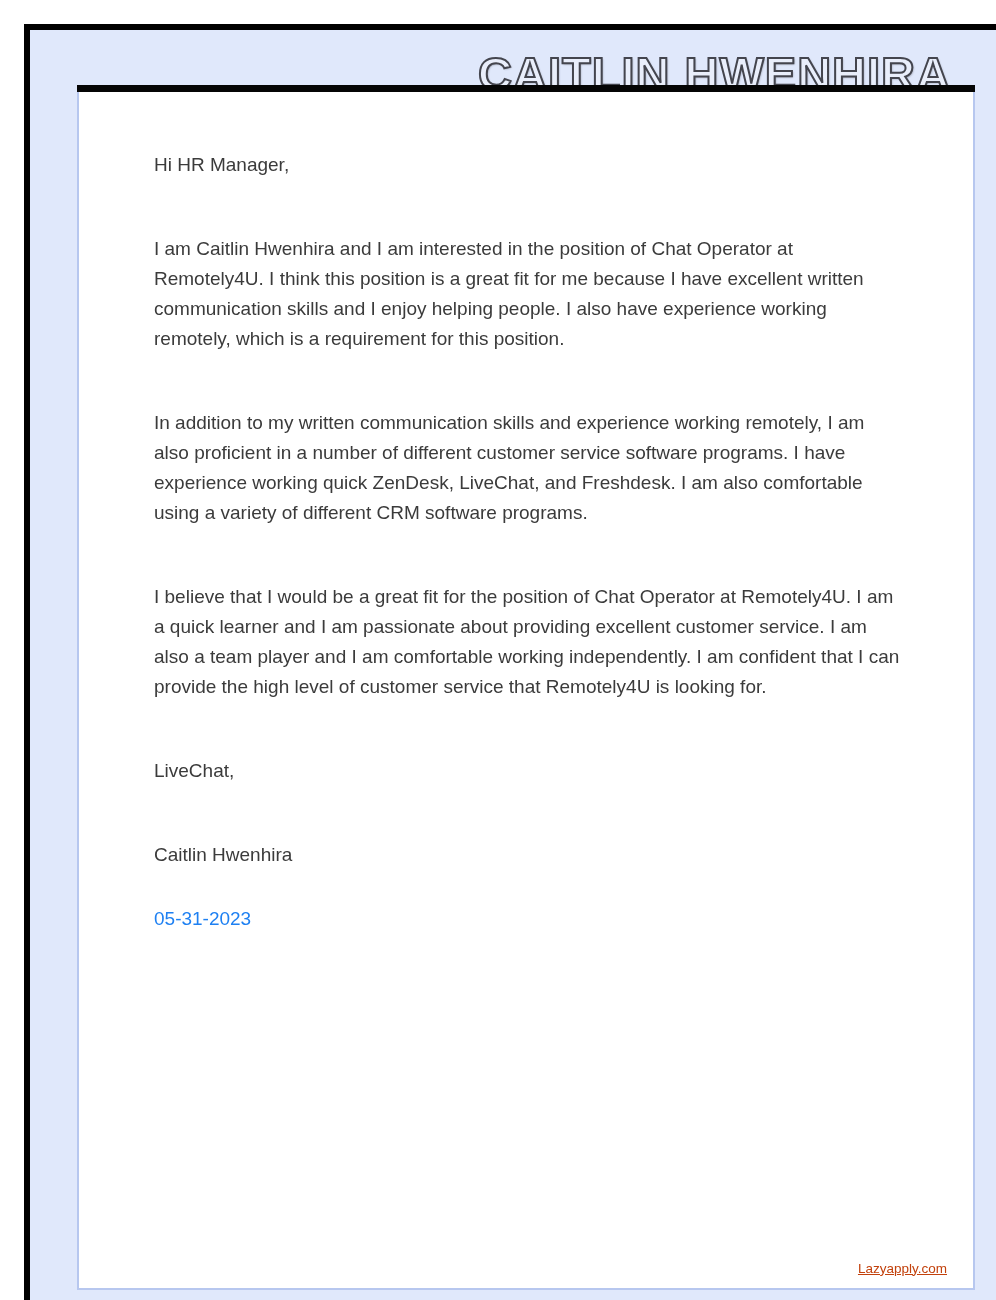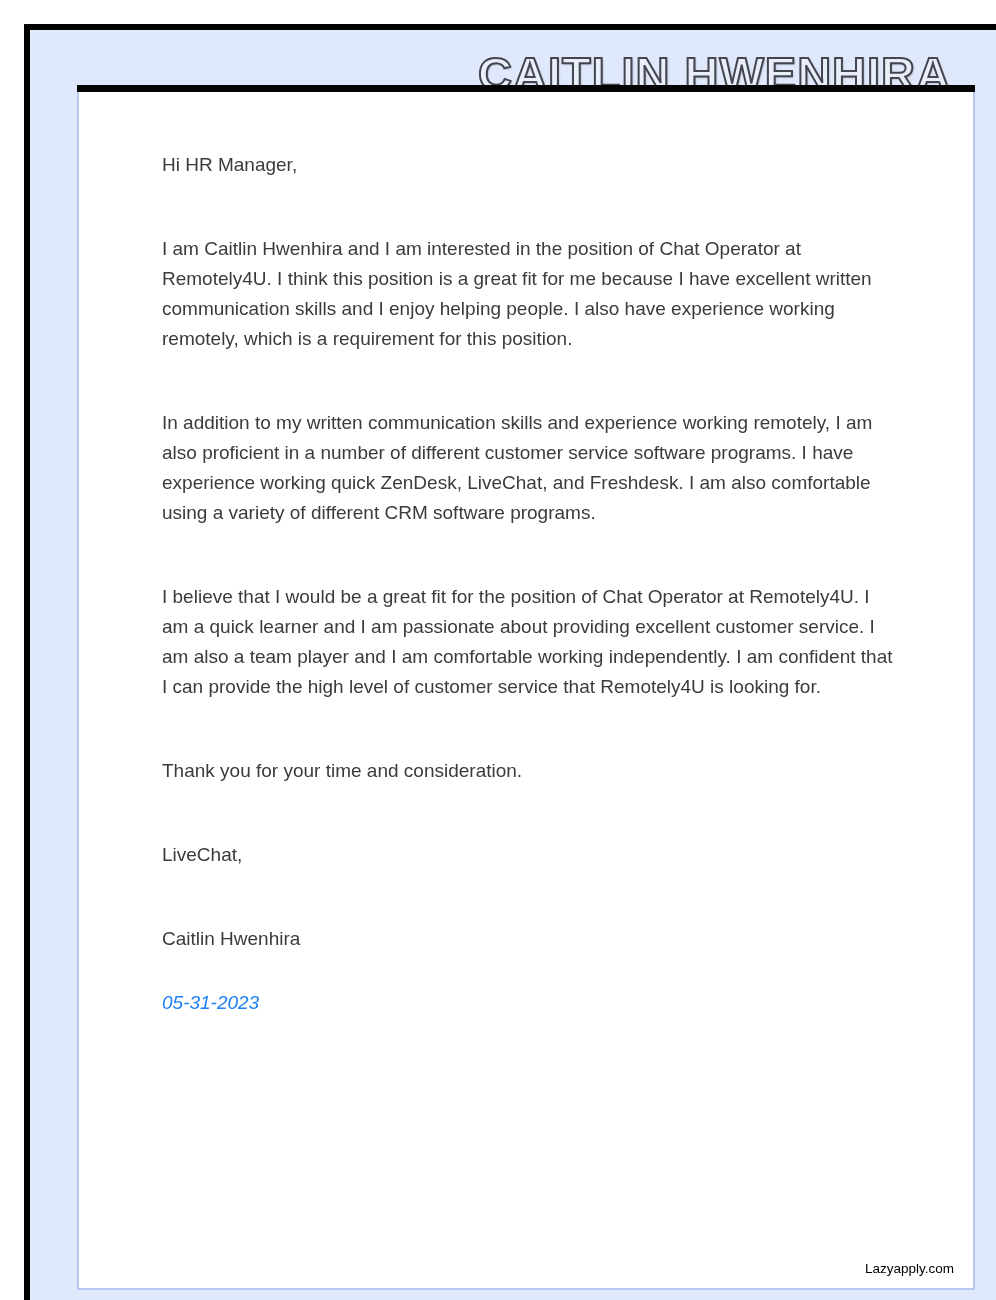--- a/index.html
+++ b/index.html
@@ -53,37 +53,37 @@
     border-top: none;
   }
 
   .content {
     padding: 34px 48px 0 51px;
     font-size: 19px;
     line-height: 30px;
     color: #3b3b3b;
   }
 
-  .content p { margin-bottom: 30px; margin-left: 8px; }
+  .content p { margin-bottom: 30px; }
 
   .signature-name { margin-bottom: 0 !important; }
 
   .date {
     margin-top: 10px;
     color: #1e80f2;
-    font-style: italic;
   }
 
   .watermark {
     position: absolute;
-    right: 7px;
+    right: 14px;
     bottom: 1px;
     font-size: 13.5px;
-    color: #000000;
+    color: #c2410c;
     line-height: 1;
+    text-decoration: underline;
   }
 </style>
 </head>
 <body>
 
 <div class="frame">
 
   <div class="header-name">CAITLIN HWENHIRA</div>
 
   <div class="top-bar"></div>
@@ -93,21 +93,20 @@
 
       <p>Hi HR Manager,</p>
 
       <p>I am Caitlin Hwenhira and I am interested in the position of Chat Operator at Remotely4U. I think this position is a great fit for me because I have excellent written communication skills and I enjoy helping people. I also have experience working remotely, which is a requirement for this position.</p>
 
       <p>In addition to my written communication skills and experience working remotely, I am also proficient in a number of different customer service software programs. I have experience working quick ZenDesk, LiveChat, and Freshdesk. I am also comfortable using a variety of different CRM software programs.</p>
 
       <p>I believe that I would be a great fit for the position of Chat Operator at Remotely4U. I am a quick learner and I am passionate about providing excellent customer service. I am also a team player and I am comfortable working independently. I am confident that I can provide the high level of customer service that Remotely4U is looking for.</p>
 
 
-      <p>Thank you for your time and consideration.</p>
 
       <p>LiveChat,</p>
 
       <p class="signature-name">Caitlin Hwenhira</p>
 
       <p class="date">05-31-2023</p>
 
     </div>
 
     <div class="watermark">Lazyapply.com</div>

